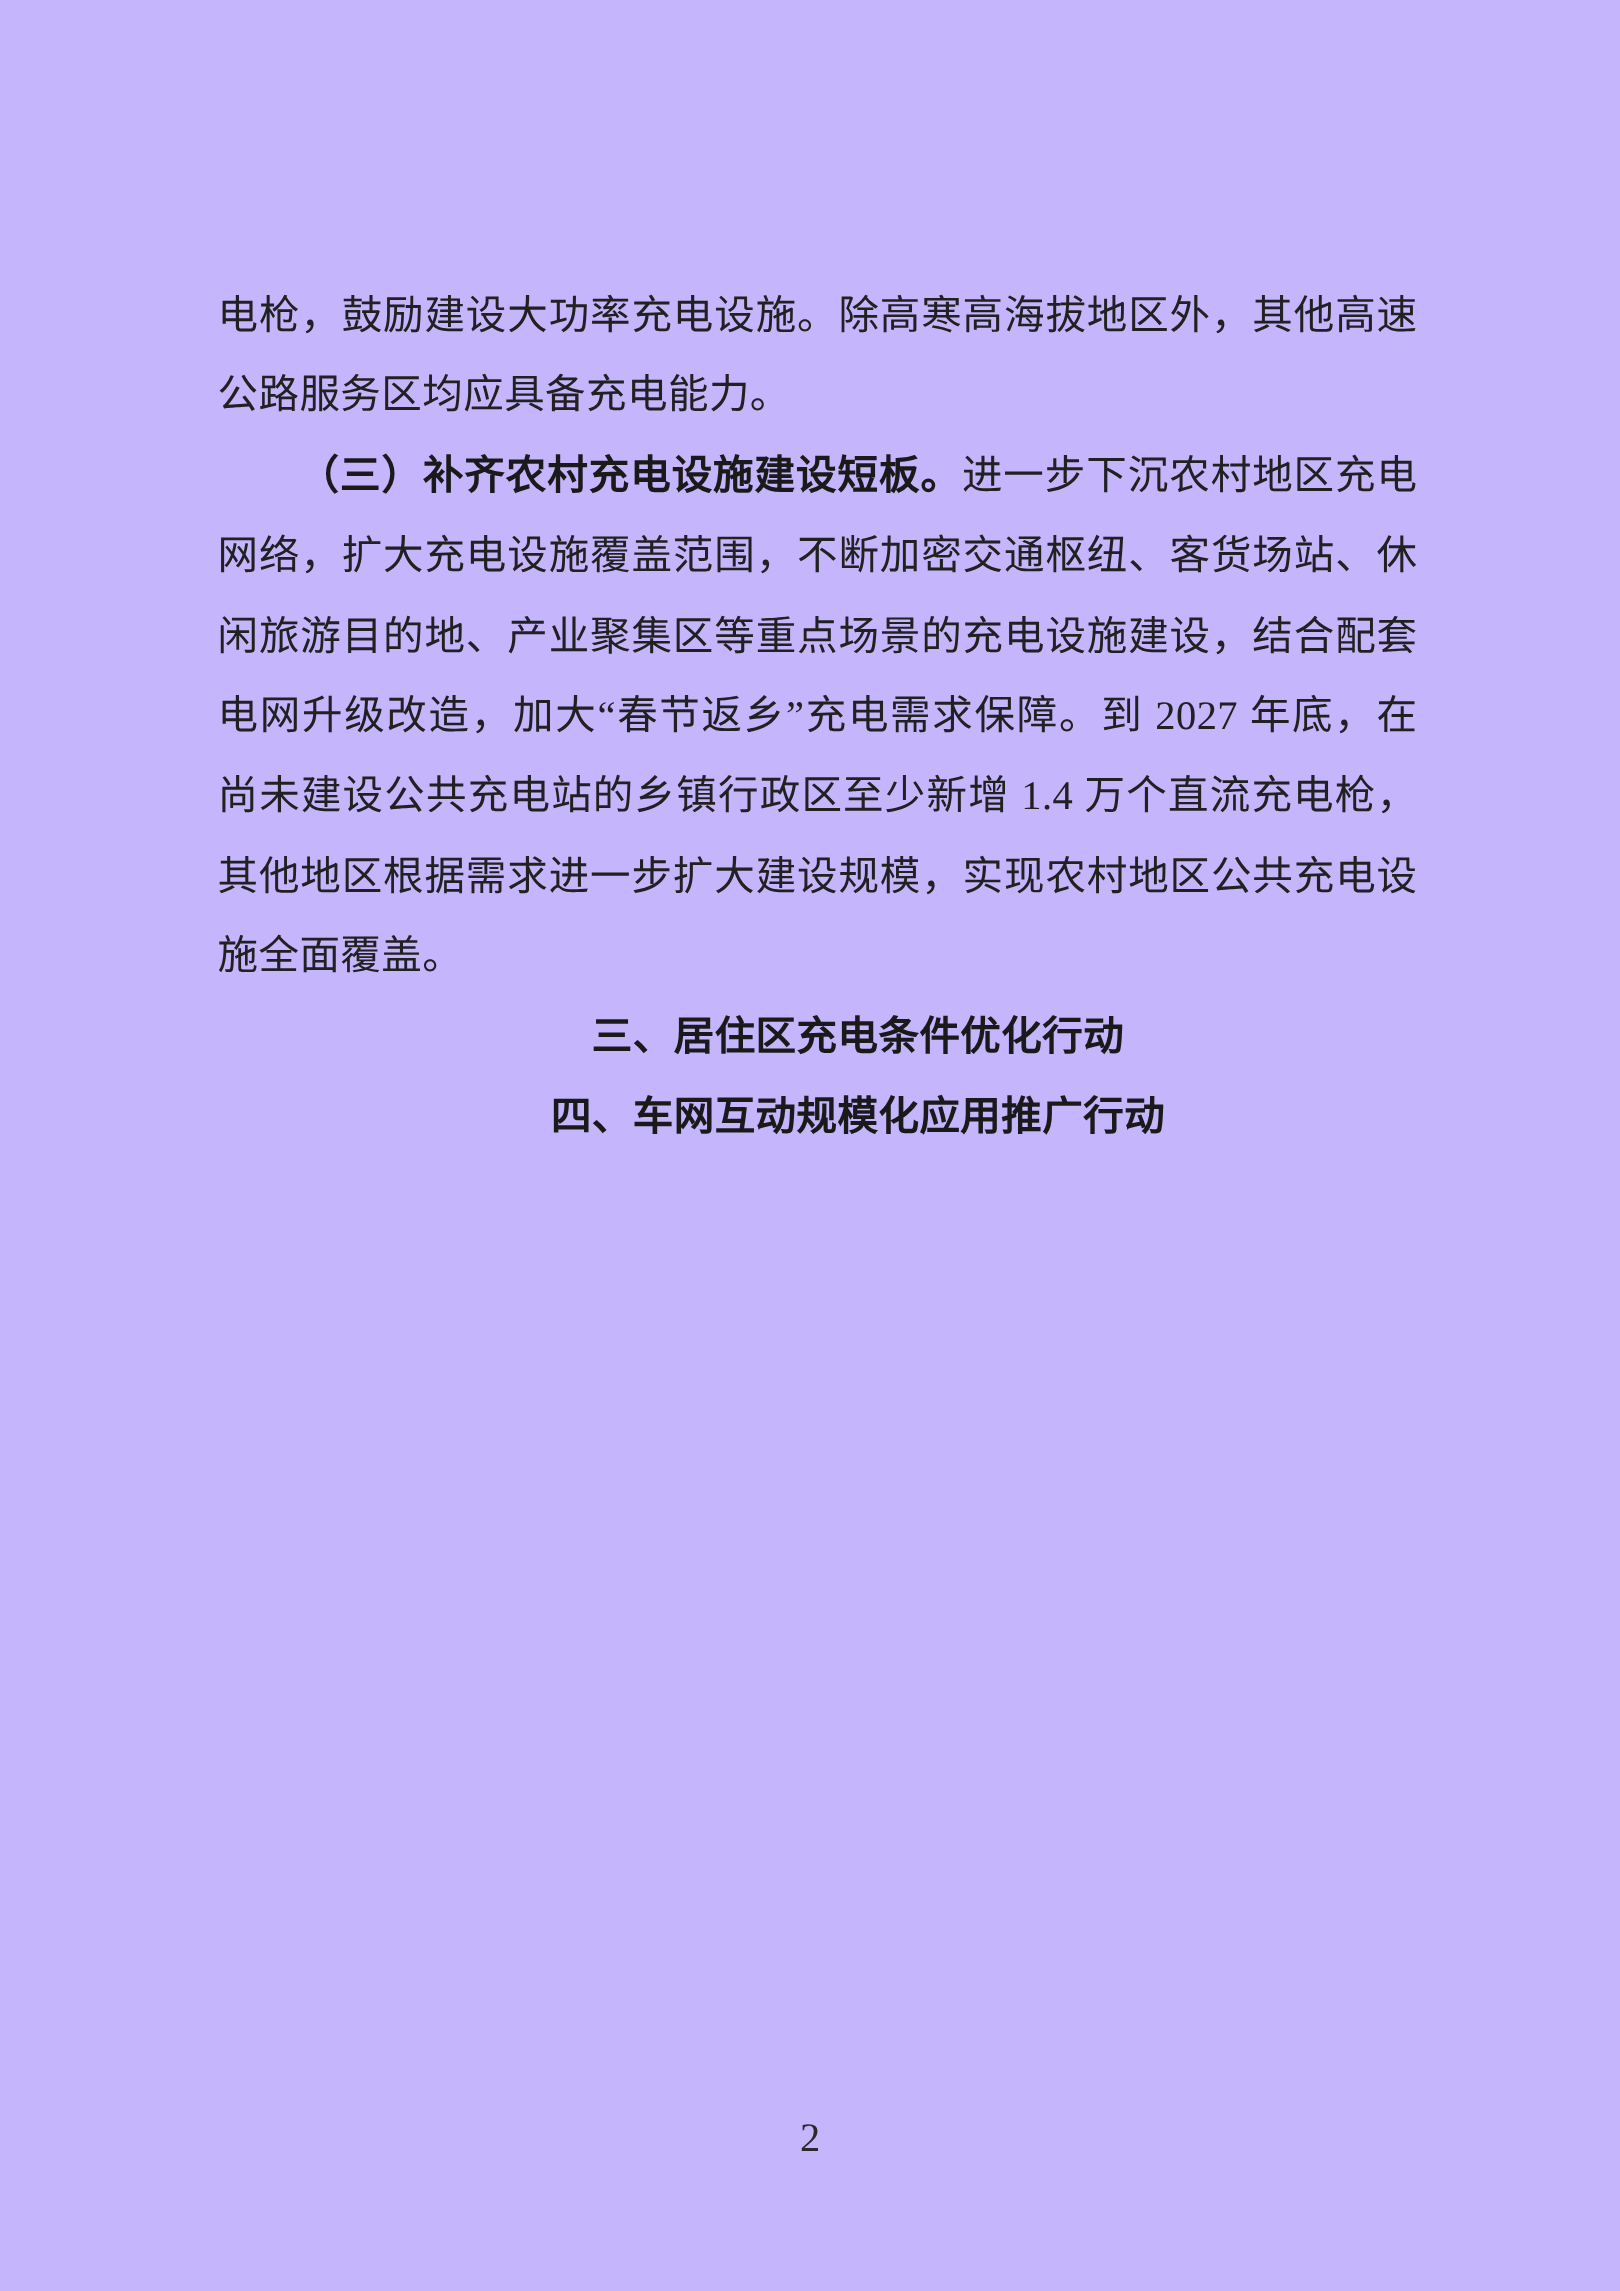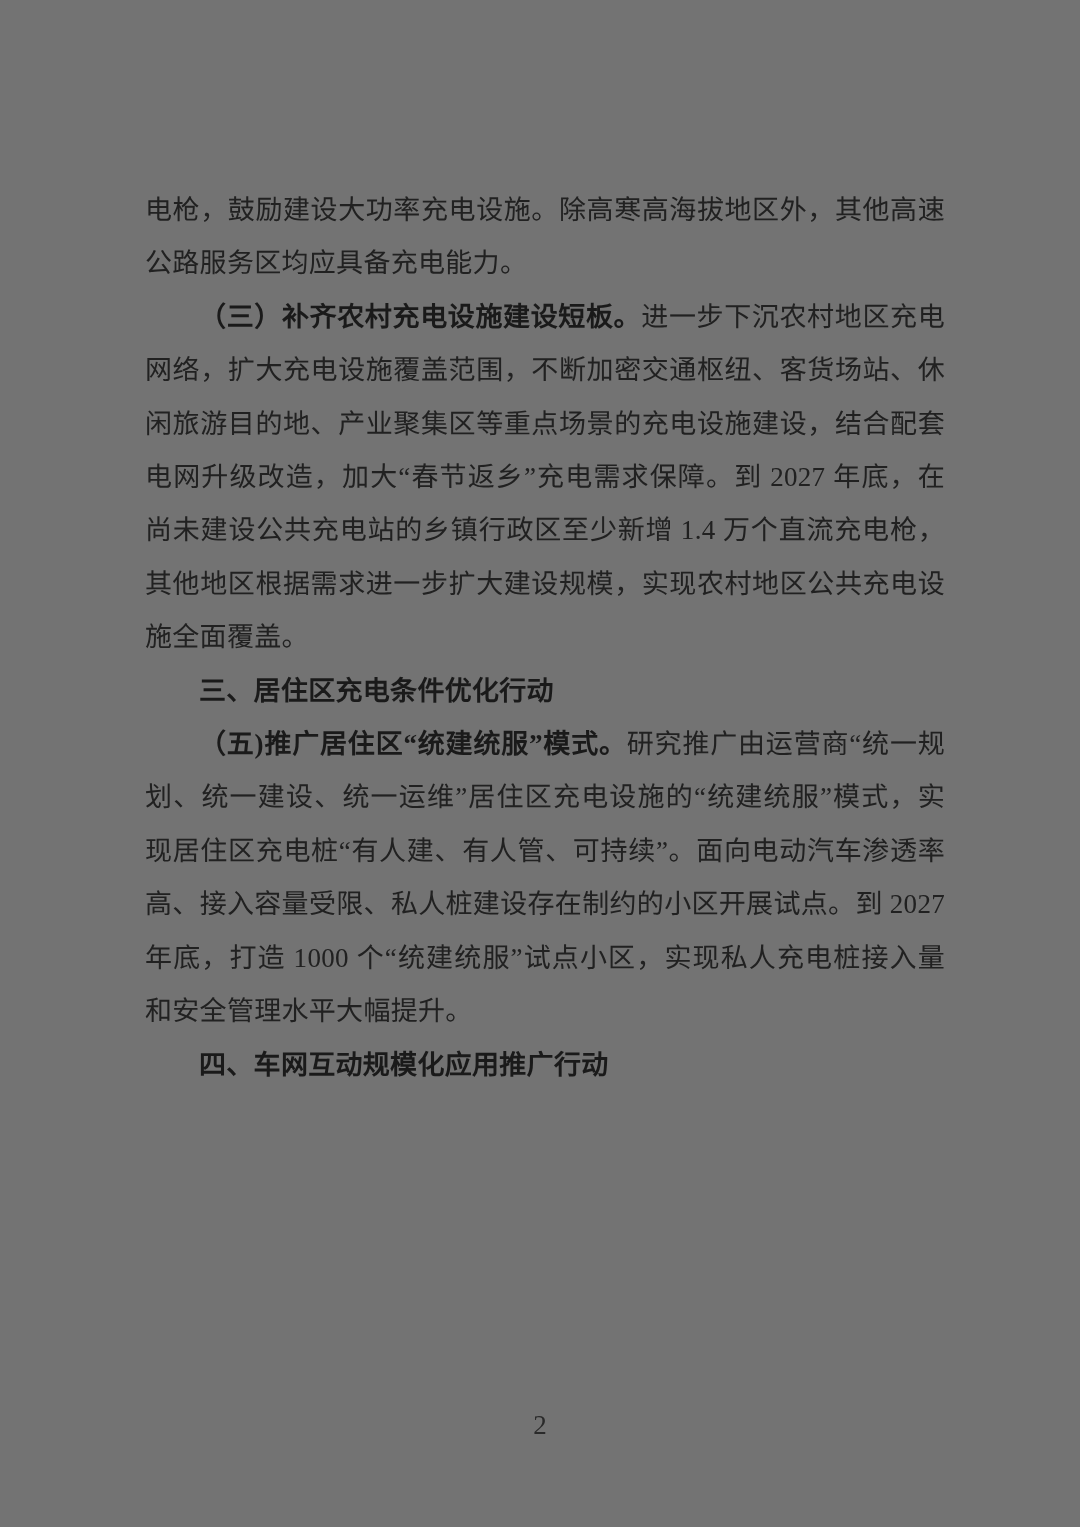--- a/index.html
+++ b/index.html
@@ -5,21 +5,21 @@
   html, body {
     margin: 0;
     padding: 0;
     background: #e8e8e8;
   }
   .page {
     position: relative;
     width: 1080px;
     height: 1527px;
     margin: 0 auto;
-    background: #737373;
+    background: #c4b5fd;
     overflow: hidden;
     color: #212121;
     font-family: "Liberation Serif", "DejaVu Serif", serif;
   }
   .doc-body {
     position: absolute;
     left: 145px;
     top: 184px;
     width: 800px;
   }
@@ -31,21 +31,21 @@
     text-justify: inter-character;
     letter-spacing: 0.3px;
   }
   .doc-body p.indent {
     text-indent: 54px;
     font-family: Liberation Serif, serif;
   }
   .doc-body p.heading {
     font-family: Liberation Serif, serif;
     font-weight: bold;
-    text-align: left;
+    text-align: center;
     color: #161616;
   }
   .run { font-weight: normal; }
   .run.bold { font-weight: bold; color: #1a1a1a; }
   .page-number {
     position: absolute;
     top: 1407px;
     left: 0;
     width: 100%;
     text-align: center;
@@ -55,17 +55,16 @@
   }
 </style>
 </head>
 <body>
 
 <div class="page">
   <div class="doc-body">
       <p class="paragraph"><span class="run">电枪，鼓励建设大功率充电设施。除高寒高海拔地区外，其他高速公路服务区均应具备充电能力。</span></p>
       <p class="paragraph indent"><span class="run bold">（三）补齐农村充电设施建设短板。</span><span class="run">进一步下沉农村地区充电网络，扩大充电设施覆盖范围，不断加密交通枢纽、客货场站、休闲旅游目的地、产业聚集区等重点场景的充电设施建设，结合配套电网升级改造，加大“春节返乡”充电需求保障。到 2027 年底，在尚未建设公共充电站的乡镇行政区至少新增 1.4 万个直流充电枪，其他地区根据需求进一步扩大建设规模，实现农村地区公共充电设施全面覆盖。</span></p>
       <p class="heading indent"><span class="run bold">三、居住区充电条件优化行动</span></p>
-      <p class="paragraph indent"><span class="run bold">（五)推广居住区“统建统服”模式。</span><span class="run">研究推广由运营商“统一规划、统一建设、统一运维”居住区充电设施的“统建统服”模式，实现居住区充电桩“有人建、有人管、可持续”。面向电动汽车渗透率高、接入容量受限、私人桩建设存在制约的小区开展试点。到 2027 年底，打造 1000 个“统建统服”试点小区，实现私人充电桩接入量和安全管理水平大幅提升。</span></p>
       <p class="heading indent"><span class="run bold">四、车网互动规模化应用推广行动</span></p>
     </div>
   <div class="page-number">2</div>
 </div>
 
 </body></html>

